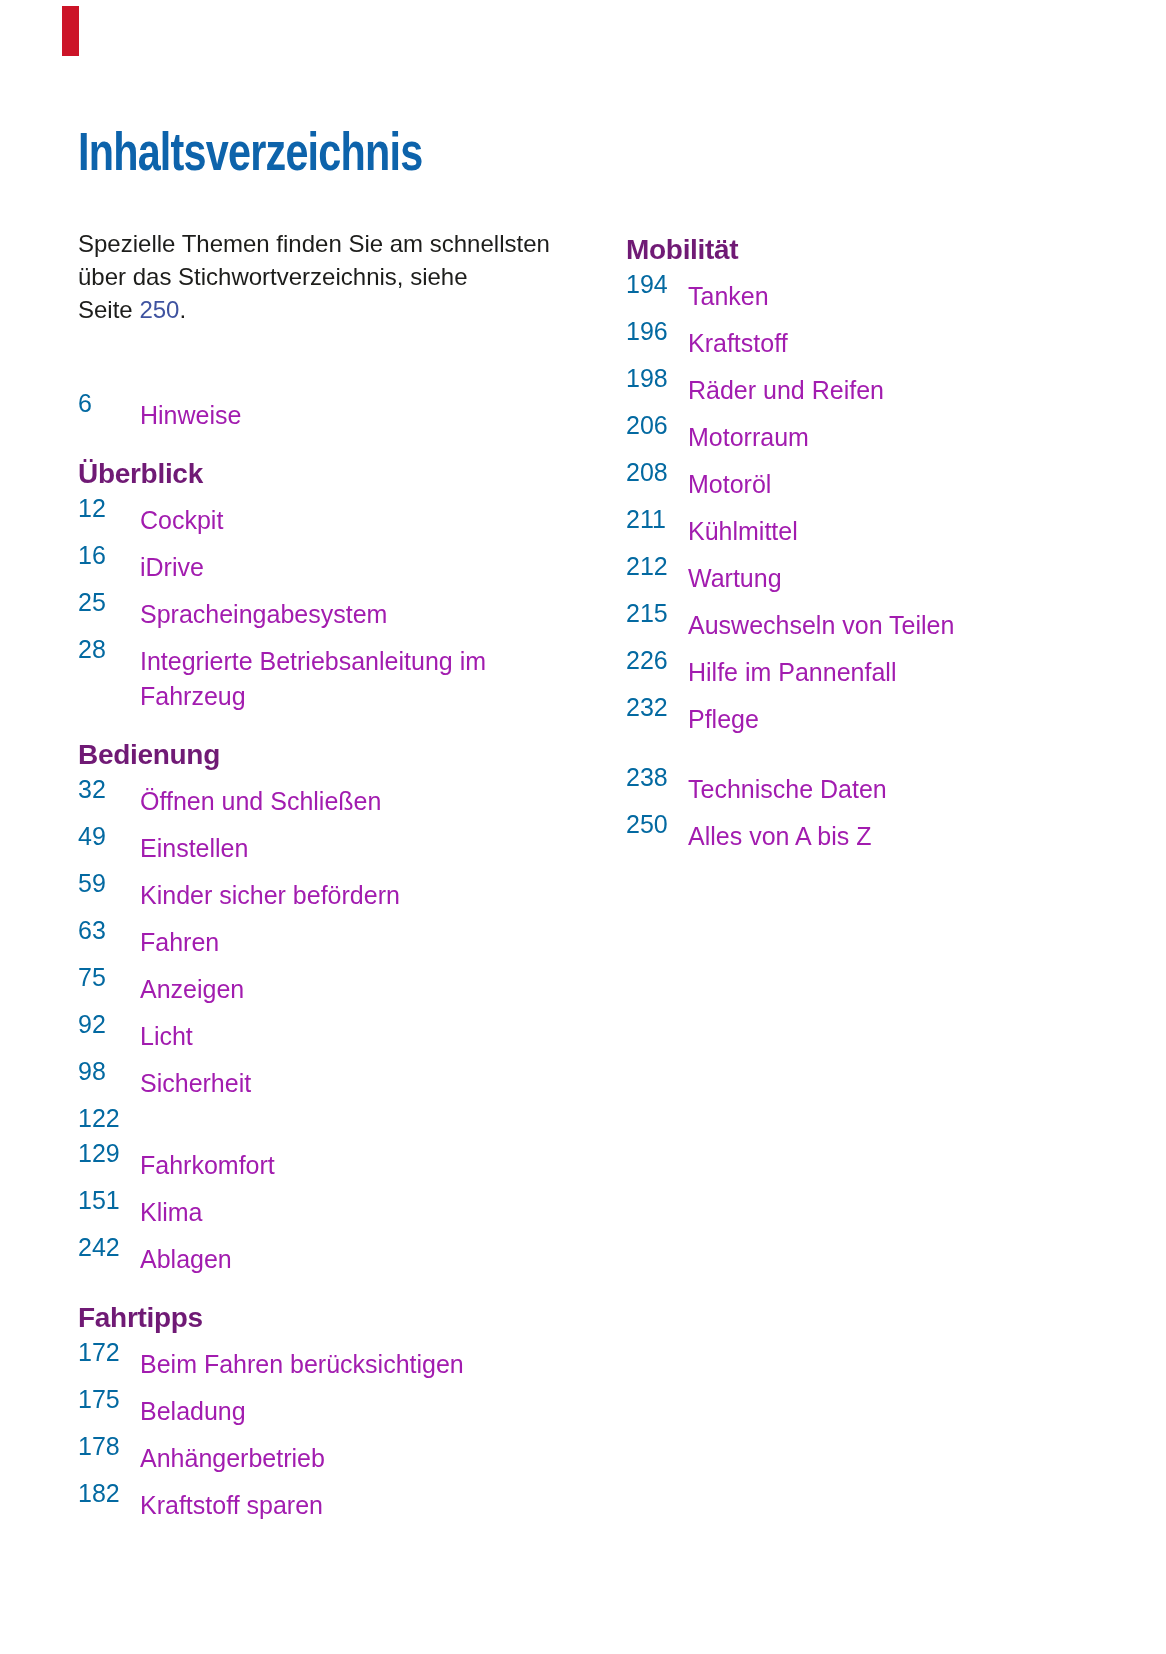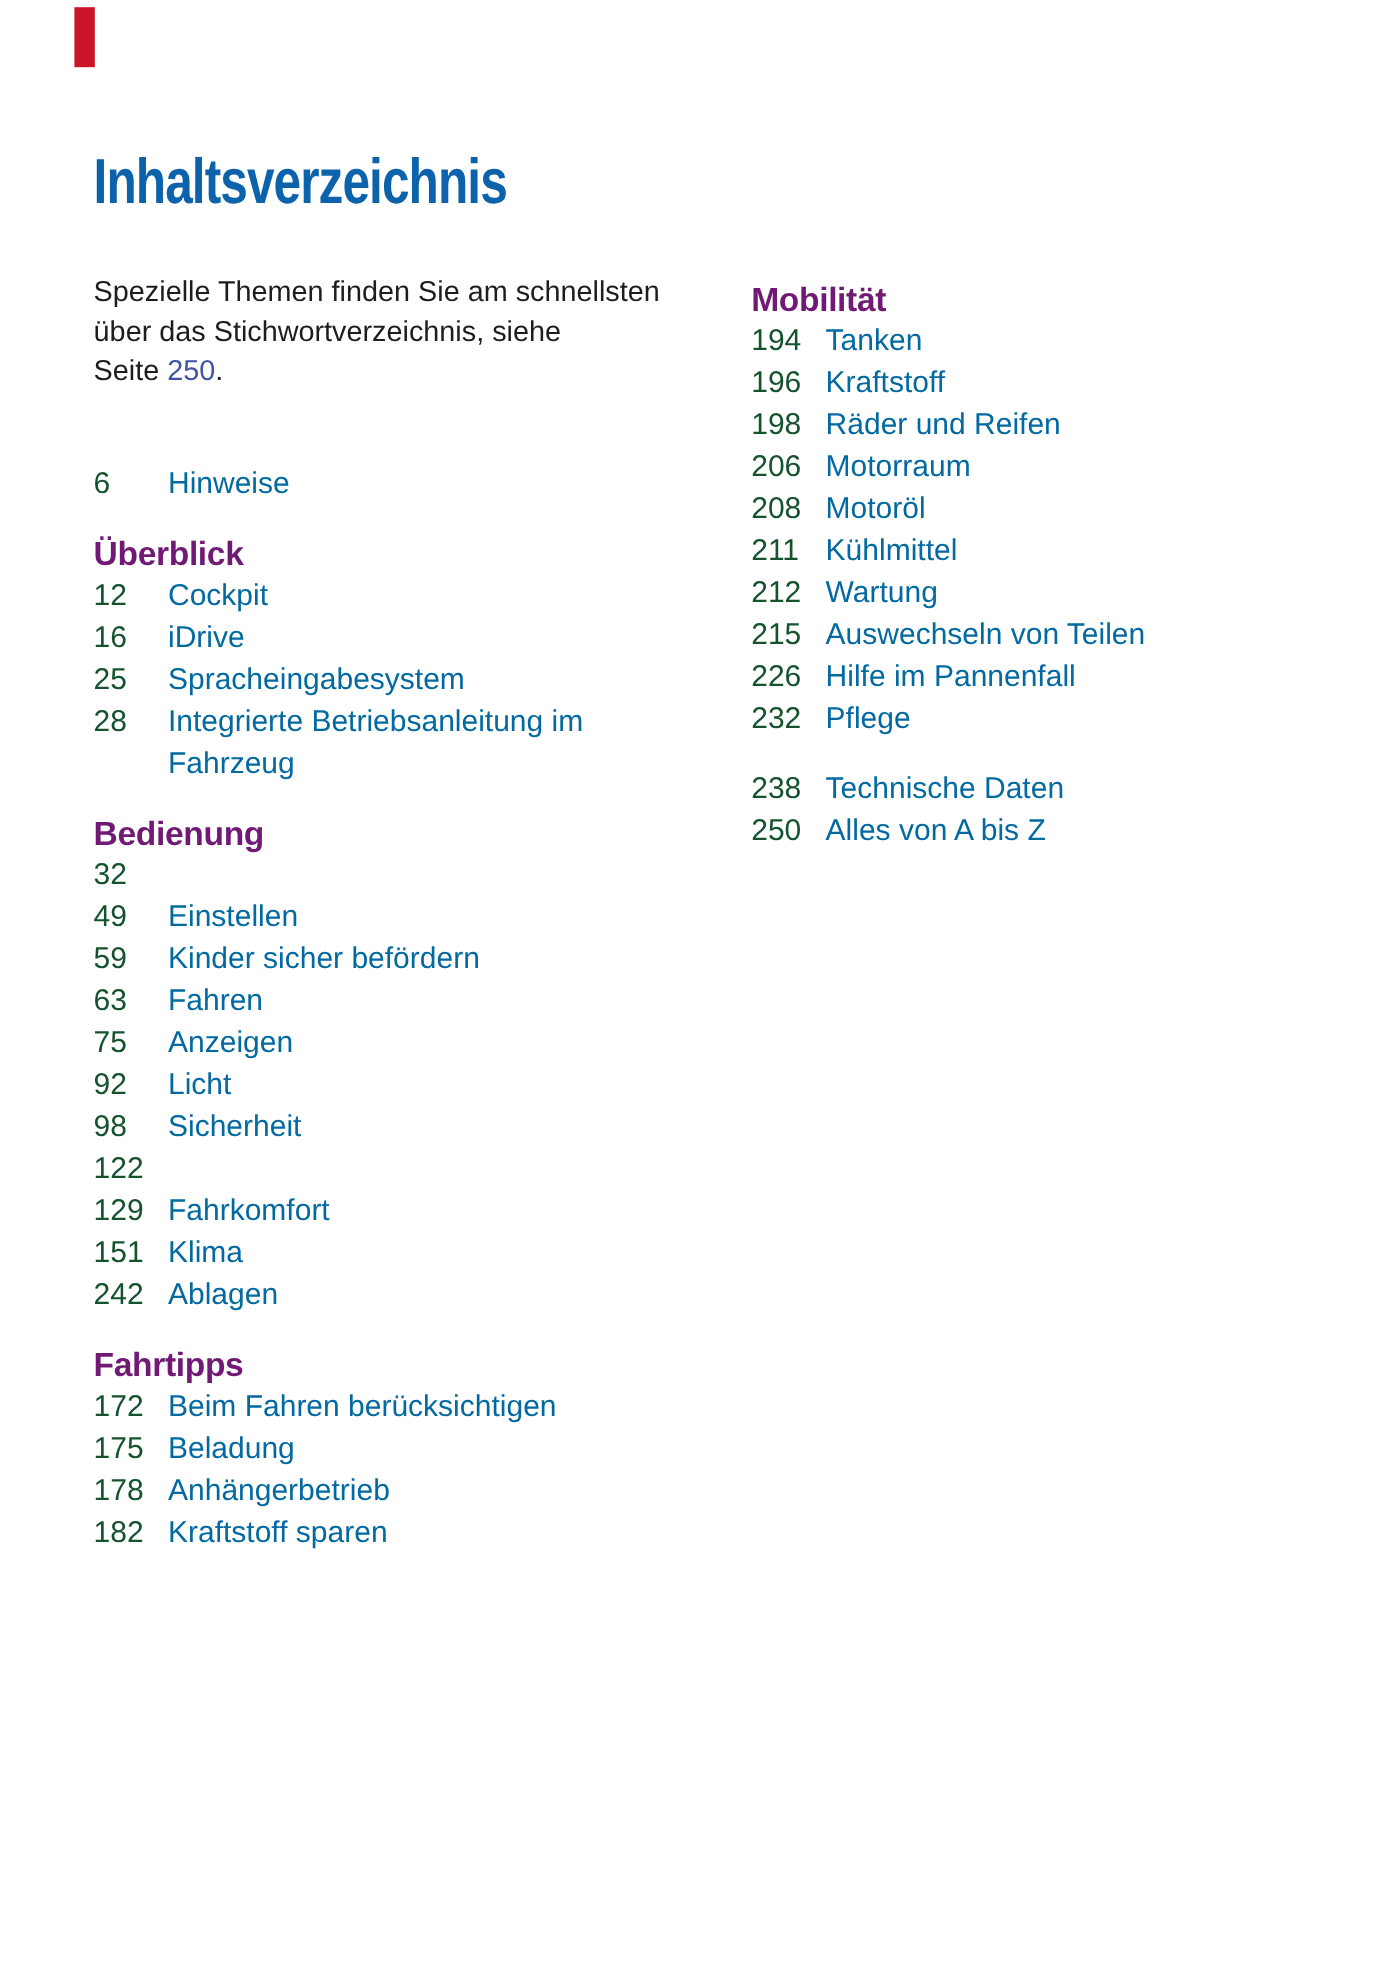--- a/index.html
+++ b/index.html
@@ -36,24 +36,24 @@
     white-space: nowrap;
   }
   .intro { margin: 46px 0 0 0; font-size: 24px; line-height: 33px; color: #1d1d1b; }
   .intro .introline { display: block; white-space: nowrap; }
   .pagelink { color: #3f53a0; text-decoration: none; cursor: pointer; }
 
   .row { display: flex; line-height: 35px; font-size: 25px; }
   .row .num {
     flex: 0 0 62px;
     width: 62px;
-    color: #14532d;
+    color: #0369a1;
     cursor: pointer;
   }
-  .row .label { flex: 1 1 auto; max-width: 438px; color: #0369a1; }
+  .row .label { flex: 1 1 auto; max-width: 438px; color: #a21caf; margin-top: 12px; }
   .standalone { margin-top: 60px; }
 
   .toc-section { margin-top: 23px; }
   .section-heading {
     font-size: 28px;
     line-height: 35px;
     font-weight: bold;
     letter-spacing: -0.3px;
     color: #701a75;
   }
@@ -103,20 +103,21 @@
     <span class="label">Integrierte Betriebsanleitung im Fahrzeug</span>
   </div>
 </div>
   </div>
 
   <div class="toc-section">
     <div class="section-heading">Bedienung</div>
     <div class="section-list">
   <div class="row">
     <span class="num">32</span>
+    <span class="label">Öffnen und Schließen</span>
   </div>
 
   <div class="row">
     <span class="num">49</span>
     <span class="label">Einstellen</span>
   </div>
 
   <div class="row">
     <span class="num">59</span>
     <span class="label">Kinder sicher befördern</span>

